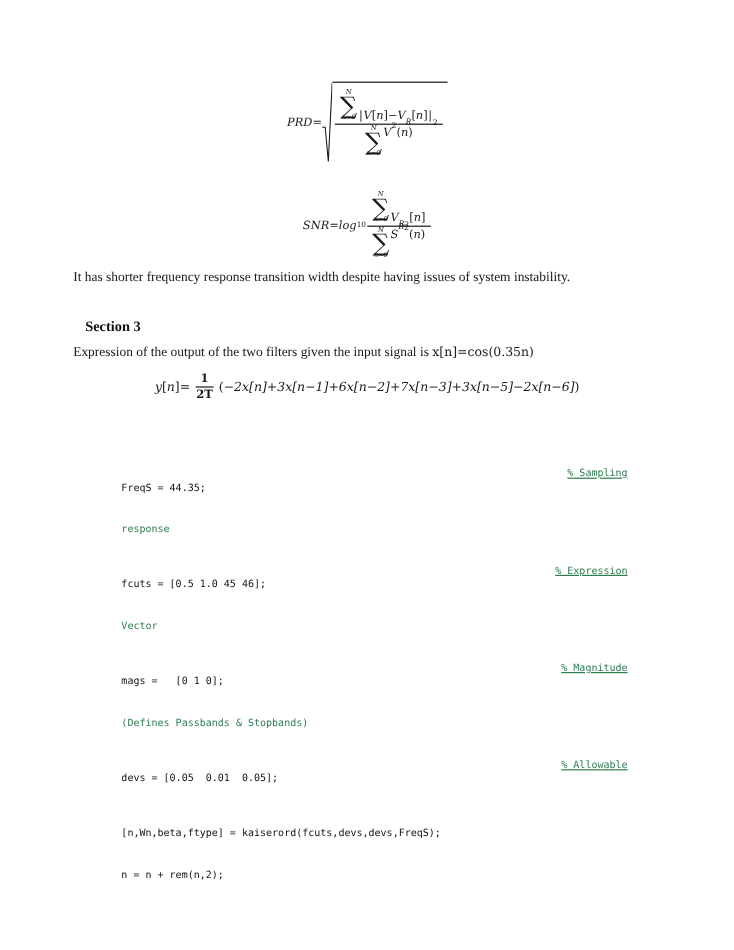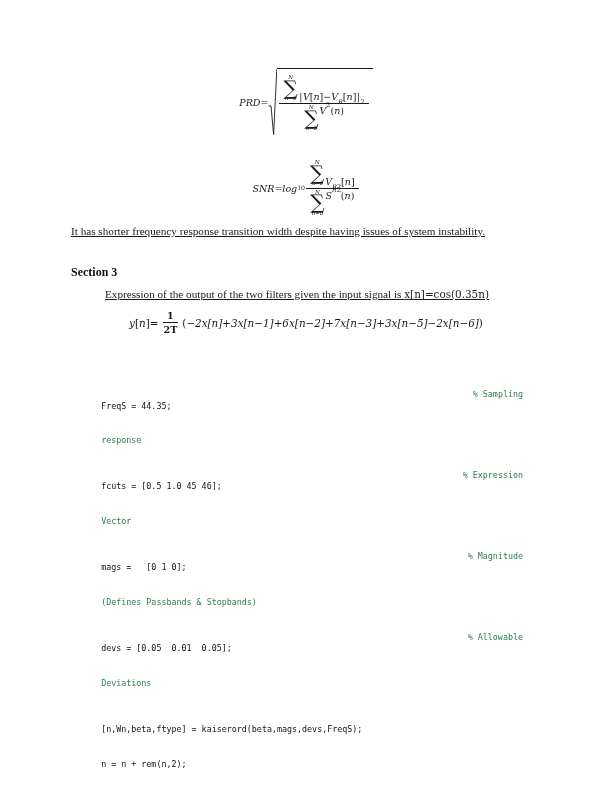--- a/index.html
+++ b/index.html
@@ -119,27 +119,26 @@
     vertical-align: sub;
     line-height: 0;
     font-style: normal;
   }
   .brk { font-style: normal; }
   .absbar { font-style: normal; padding: 0 0.5px; }
 
   
   .para {
     position: absolute;
-    left: 71px;
+    left: 61px;
     width: 452px;
     font-family: "Liberation Serif", serif;
     font-size: 11.2px;
     line-height: 14px;
     color: #1a1a1a;
-    text-decoration: underline;
   }
   .heading {
     position: absolute;
     left: 71px;
     font-family: "Liberation Serif", serif;
     font-size: 12px;
     font-weight: bold;
     color: #111;
   }
 
@@ -164,20 +163,21 @@
     position: relative;
     height: 11.55px;
     white-space: pre;
   }
   .code-comment {
     position: absolute;
     right: 0;
     top: 0;
     color: #2e7d4f;
     white-space: pre;
+    text-decoration: underline;
   }
   .cmt-wrap {
     color: #2e7d4f;
     white-space: pre;
   }
 </style>
 </head>
 <body>
 
 <div class="page">
@@ -266,21 +266,21 @@
             <span class="brk">)</span>
         </span>
       </span>
     </span>
   </div>
 
   <div class="para" style="top:224px;">It has shorter frequency response transition width despite having issues of system instability.</div>
 
   <div class="heading" style="top:265px;">Section 3</div>
 
-  <div class="para" style="top:287px;text-align:center;">
+  <div class="para" style="top:287px;">
     <span>Expression of the output of the two filters given the input signal is </span><span class="inline-math">x[n]=cos(0.35n)</span>
   </div>
 
   <div class="math-block" style="top:310px; font-size:10.4px;">
     <span class="mathrow">
       <span class="mi">y</span>
         <span class="brk">[</span>
         <span class="mi">n</span>
         <span class="brk">]</span>
         <span class="mup">=</span>
@@ -312,26 +312,23 @@
     <div class="code-line">
       <span>mags =   [0 1 0];</span><span class="code-comment">% Magnitude</span>
     </div>
     <div class="code-line">
       <span class="cmt-wrap">(Defines Passbands &amp; Stopbands)</span>
     </div>
 
     <div class="code-line">
       <span>devs = [0.05  0.01  0.05];</span><span class="code-comment">% Allowable</span>
     </div>
-    <div class="code-line">
-      <span class="cmt-wrap">Deviations</span>
-    </div>
-
-    <div class="code-line">
-      <span>[n,Wn,beta,ftype] = kaiserord(beta,mags,devs,FreqS);</span>
+
+    <div class="code-line">
+      <span>[n,Wn,beta,ftype] = kaiserord(fcuts,devs,devs,FreqS);</span>
     </div>
     <div class="code-line">
       <span>n = n + rem(n,2);</span>
     </div>
 
     
 
     
     
   </div>

